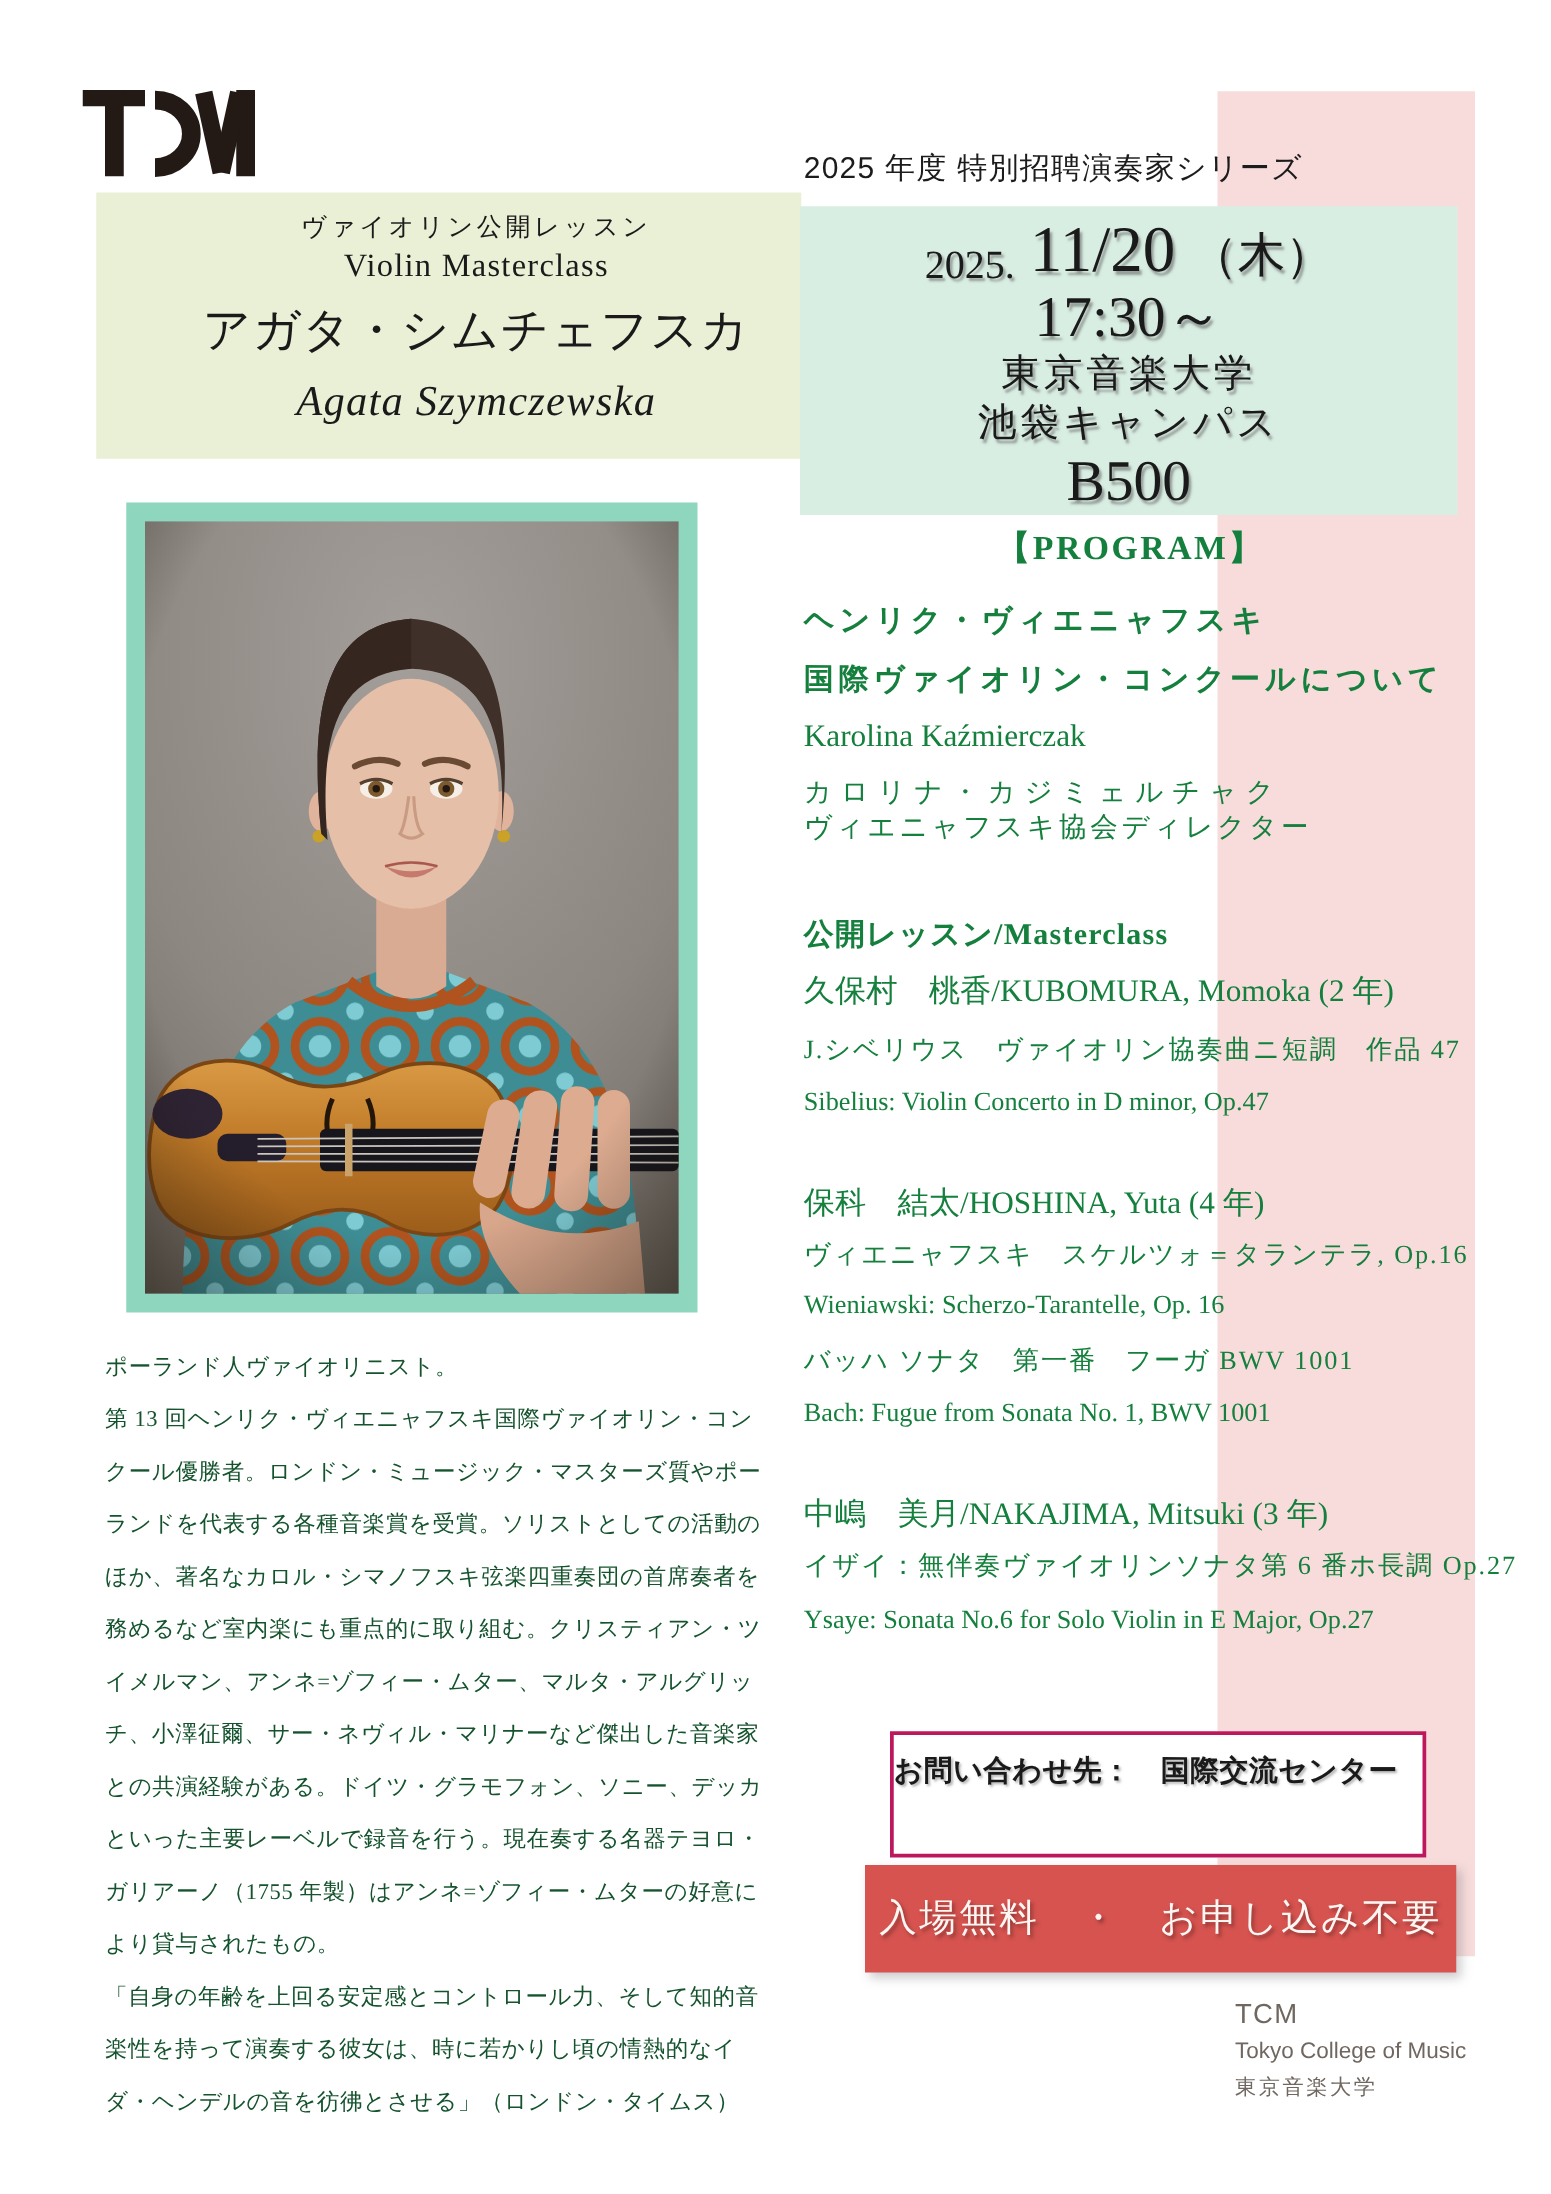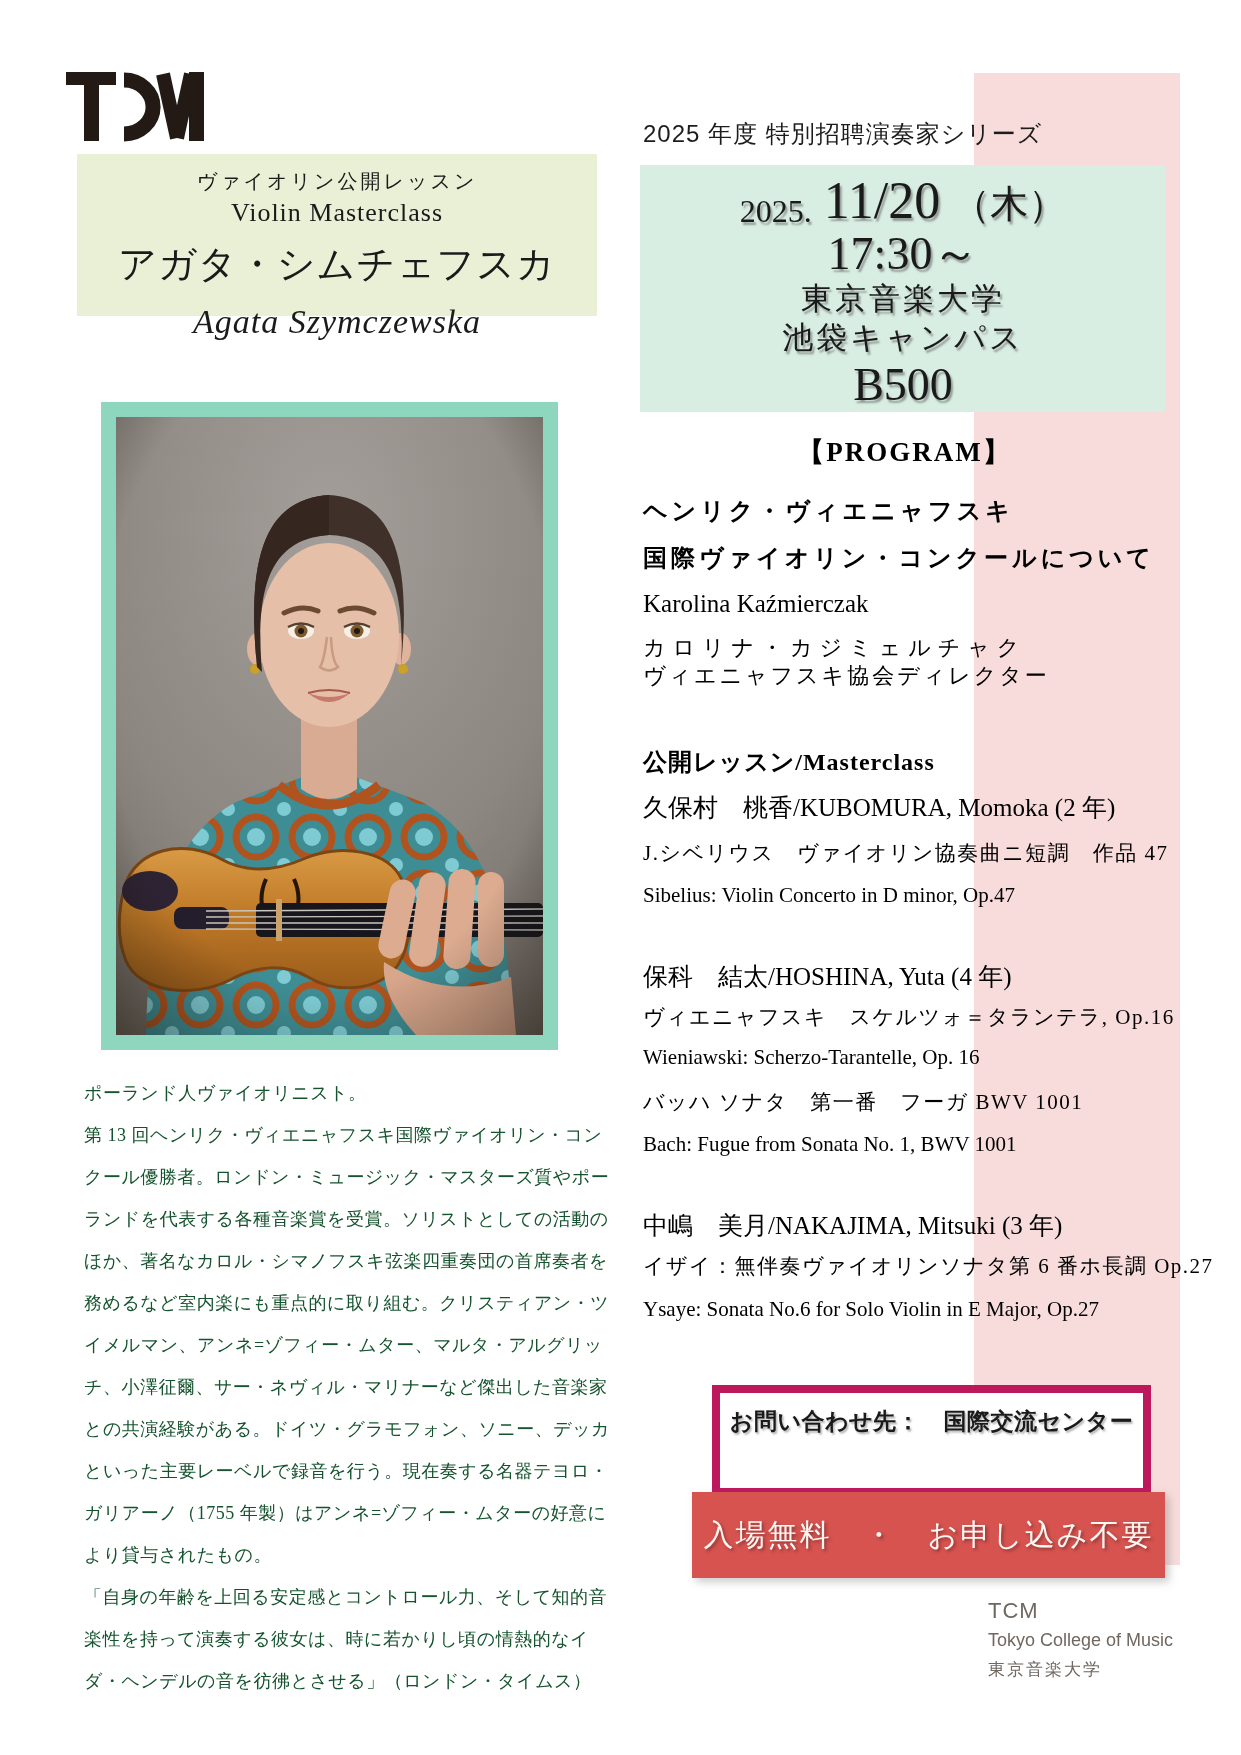--- a/index.html
+++ b/index.html
@@ -6,56 +6,56 @@
   html,body{margin:0;padding:0;background:#ffffff;}
   body{font-family:"Liberation Serif","DejaVu Serif",serif;color:#1a1a1a;}
   .page{position:relative;width:1241px;height:1755px;background:#ffffff;overflow:hidden;}
   .abs{position:absolute;}
   .sans{font-family:"Liberation Sans","DejaVu Sans",sans-serif;}
 
   #side-band{left:974px;top:73px;width:206px;height:1492px;background:#f8dcdc;z-index:1;}
 
   #tcm-logo{left:66px;top:72px;width:138px;height:70px;z-index:2;}
 
-  #title-box{left:77px;top:154px;width:520px;height:162px;background:#eaf0d6;text-align:center;z-index:2;}
+  #title-box{left:77px;top:154px;width:520px;height:213px;background:#eaf0d6;text-align:center;z-index:2;padding-left:44px;}
   .t-sub-ja{margin-top:14px;font-size:20px;letter-spacing:3px;}
   .t-sub-en{margin-top:3px;font-size:26px;letter-spacing:1px;}
   .t-artist-ja{margin-top:11px;font-size:38px;letter-spacing:1px;}
   .t-artist-en{margin-top:13px;font-size:34px;font-style:italic;letter-spacing:1px;}
 
   #photo-frame{left:101px;top:402px;width:457px;height:648px;background:#8fd6bf;z-index:2;}
   #portrait{position:absolute;left:15px;top:15px;}
 
   #series-label{left:643px;top:118px;font-size:24px;letter-spacing:1px;color:#1c1c1c;z-index:2;}
 
   #event-box{left:640px;top:165px;width:526px;height:247px;background:#d9eee3;text-align:center;z-index:2;
              text-shadow:2px 3px 2px rgba(90,90,90,0.55);}
   .ev-row1{margin-top:6px;display:flex;justify-content:center;align-items:flex-end;gap:12px;}
   .ev-year{font-size:32px;}
   .ev-date{font-size:52px;}
   .ev-wd{font-size:38px;}
   .ev-time{font-size:46px;line-height:1.05;}
   .ev-venue{font-size:31px;letter-spacing:3px;line-height:1.15;margin-top:3px;}
   .ev-room{font-size:46px;margin-top:2px;}
 
-  #program{left:643px;top:436px;width:523px;color:#000000;z-index:2;}
+  #program{left:643px;top:422px;width:523px;color:#15803d;z-index:2;}
   #program div{white-space:nowrap;line-height:1.25;}
   .p-heading{text-align:center;font-size:27px;font-weight:bold;letter-spacing:2px;}
   .p-bold-ja{font-size:24px;font-weight:bold;letter-spacing:4px;}
   .p-name{font-size:25px;}
   .p-name-ja-sp{font-size:22px;letter-spacing:7px;}
   .p-role{font-size:22px;letter-spacing:3px;}
   .p-piece-ja{font-size:21px;letter-spacing:1.5px;}
   .p-piece-en{font-size:21px;}
 
   #bio{left:84px;top:1072px;color:#14532d;z-index:2;}
   .bio-line{height:42px;line-height:42px;font-size:18px;white-space:nowrap;letter-spacing:0.5px;}
 
-  #contact-box{left:712px;top:1385px;width:423px;height:95px;background:#ffffff;border:8px solid #be185d;
-               text-align:center;z-index:3;}
+  #contact-box{left:712px;top:1385px;width:423px;height:95px;background:#ffffff;border:3px solid #be185d;
+               z-index:3;}
   .c-label{margin-top:13px;font-size:23px;font-weight:bold;letter-spacing:0.5px;
            text-shadow:1.5px 1.5px 2px rgba(130,130,130,0.6);}
   .c-email{margin-top:5px;font-size:24px;font-weight:bold;
            text-shadow:1.5px 1.5px 2px rgba(130,130,130,0.6);}
 
   #banner{left:692px;top:1492px;width:473px;height:86px;background:#d6534f;color:#fdf6f3;
           font-size:30px;letter-spacing:2px;line-height:86px;text-align:center;z-index:3;
           text-shadow:2px 2px 3px rgba(80,30,30,0.5);box-shadow:4px 4px 8px rgba(110,110,110,0.35);}
 
   #footer-logo{left:988px;top:1598px;color:#6f6760;z-index:2;}

